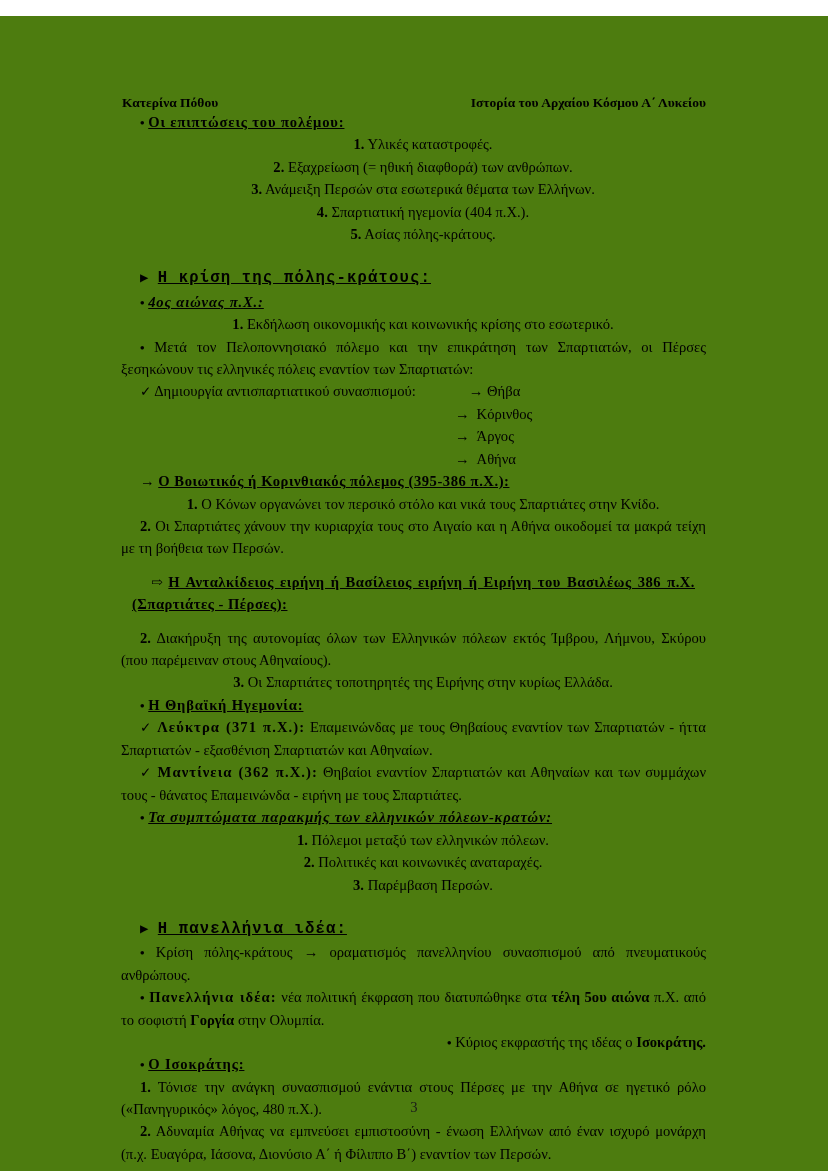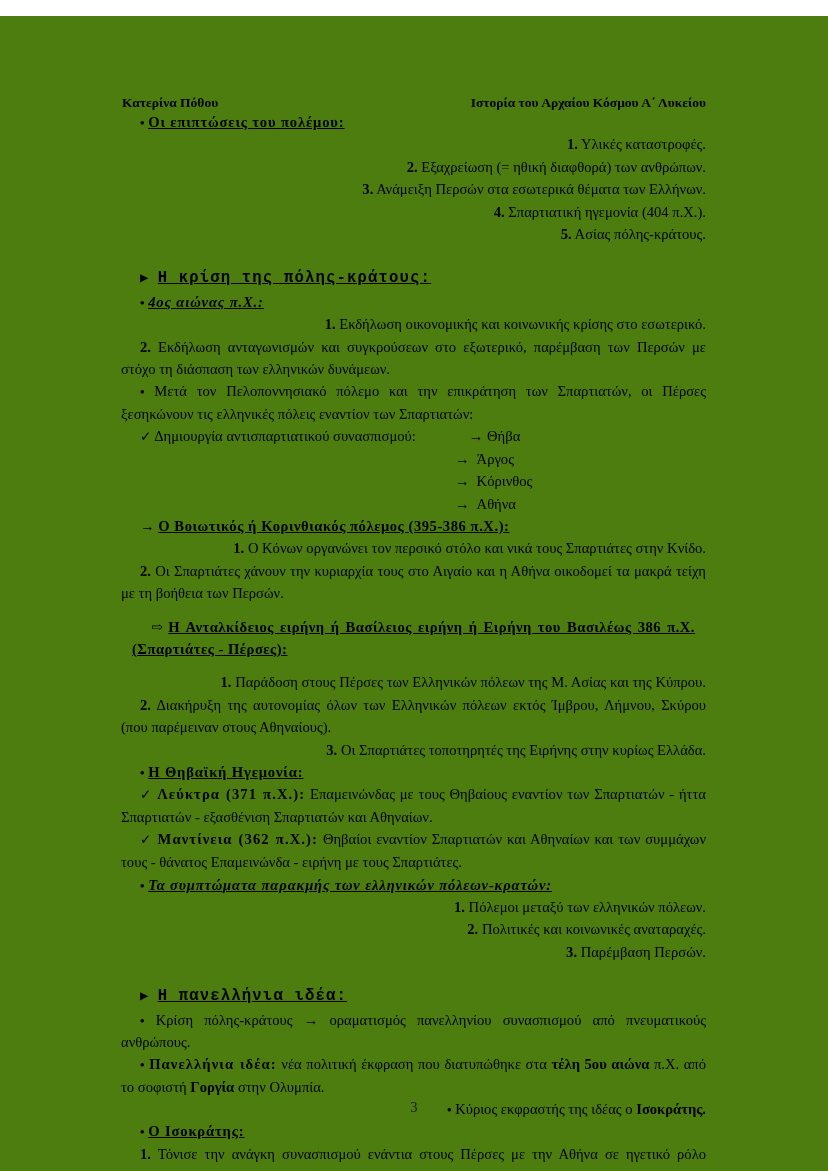--- a/index.html
+++ b/index.html
@@ -53,21 +53,21 @@
     text-justify: inter-word;
   }
 
   
   .num-item {
     margin: 0;
     padding-left: 0;
     text-indent: 19px;
     text-align: justify;
   }
-  .num-item.one-line { text-align: right; }
+  .num-item.one-line { text-align: center; }
   .num {
     font-weight: bold;
   }
 
   
   .bullet-p {
     margin: 0;
     text-indent: 19px;
     text-align: justify;
   }
@@ -208,40 +208,38 @@
     <p class="num-item one-line"><span class="num">4.</span> <span>Σπαρτιατική ηγεμονία (404 π.Χ.).</span></p>
     <p class="num-item one-line"><span class="num">5.</span> <span>Ασίας πόλης-κράτους.</span></p>
 
     <div class="gap-lg"></div>
 
     <p class="h-major"><span class="tri">▶</span> <span class="htext">Η κρίση της πόλης-κράτους:</span></p>
 
     <p class="h-bullet"><span class="bul">•</span> <span class="htext italic">4ος αιώνας π.Χ.:</span></p>
 
     <p class="num-item one-line"><span class="num">1.</span> <span>Εκδήλωση οικονομικής και κοινωνικής κρίσης στο εσωτερικό.</span></p>
-    <p class="num-item"><span class="num">2.</span> <span>Εκδήλωση ανταγωνισμών και συγκρούσεων στο εξωτερικό, παρέμβαση των Περσών με στόχο τη διάσπαση των ελληνικών δυνάμεων.</span></p>
 
     <p class="bullet-p"><span class="bul">•</span> <span>Μετά τον Πελοποννησιακό πόλεμο και την επικράτηση των Σπαρτιατών, οι Πέρσες ξεσηκώνουν τις ελληνικές πόλεις εναντίον των Σπαρτιατών:</span></p>
 
     <p class="check-p one-line coalition-row"><span class="chk">✓</span> <span>Δημιουργία αντισπαρτιατικού συνασπισμού:</span><span class="spacer-gap"></span><span class="arr">→</span> <span>Θήβα</span></p>
 
     <ul class="city-list">
+      <li><span class="arr">→</span><span>Κόρινθος</span></li>
       <li><span class="arr">→</span><span>Άργος</span></li>
-      <li><span class="arr">→</span><span>Κόρινθος</span></li>
       <li><span class="arr">→</span><span>Αθήνα</span></li>
     </ul>
 
     <p class="h-arrow"><span class="arr">→</span> <span class="htext">Ο Βοιωτικός ή Κορινθιακός πόλεμος (395-386 π.Χ.):</span></p>
 
     <p class="num-item one-line"><span class="num">1.</span> <span>Ο Κόνων οργανώνει τον περσικό στόλο και νικά τους Σπαρτιάτες στην Κνίδο.</span></p>
     <p class="num-item"><span class="num">2.</span> <span>Οι Σπαρτιάτες χάνουν την κυριαρχία τους στο Αιγαίο και η Αθήνα οικοδομεί τα μακρά τείχη με τη βοήθεια των Περσών.</span></p>
 
     <p class="h-darrow"><span class="darrow">⇨</span> <span class="htext">Η Ανταλκίδειος ειρήνη ή Βασίλειος ειρήνη ή Ειρήνη του Βασιλέως 386 π.Χ. (Σπαρτιάτες - Πέρσες):</span></p>
 
-    <p class="num-item one-line"><span class="num">1.</span> <span>Παράδοση στους Πέρσες των Ελληνικών πόλεων της Μ. Ασίας και της Κύπρου.</span></p>
     <p class="num-item"><span class="num">2.</span> <span>Διακήρυξη της αυτονομίας όλων των Ελληνικών πόλεων εκτός Ίμβρου, Λήμνου, Σκύρου (που παρέμειναν στους Αθηναίους).</span></p>
     <p class="num-item one-line"><span class="num">3.</span> <span>Οι Σπαρτιάτες τοποτηρητές της Ειρήνης στην κυρίως Ελλάδα.</span></p>
 
     <p class="h-bullet"><span class="bul">•</span> <span class="htext">Η Θηβαϊκή Ηγεμονία:</span></p>
 
     <p class="check-p check-head"><span class="chk">✓</span> <span class="lead">Λεύκτρα (371 π.Χ.):</span><span> Επαμεινώνδας με τους Θηβαίους εναντίον των Σπαρτιατών - ήττα Σπαρτιατών - εξασθένιση Σπαρτιατών και Αθηναίων.</span></p>
 
     <p class="check-p check-head"><span class="chk">✓</span> <span class="lead">Μαντίνεια (362 π.Χ.):</span><span> Θηβαίοι εναντίον Σπαρτιατών και Αθηναίων και των συμμάχων τους - θάνατος Επαμεινώνδα - ειρήνη με τους Σπαρτιάτες.</span></p>
 
     <p class="h-bullet"><span class="bul">•</span> <span class="htext italic">Τα συμπτώματα παρακμής των ελληνικών πόλεων-κρατών:</span></p>

